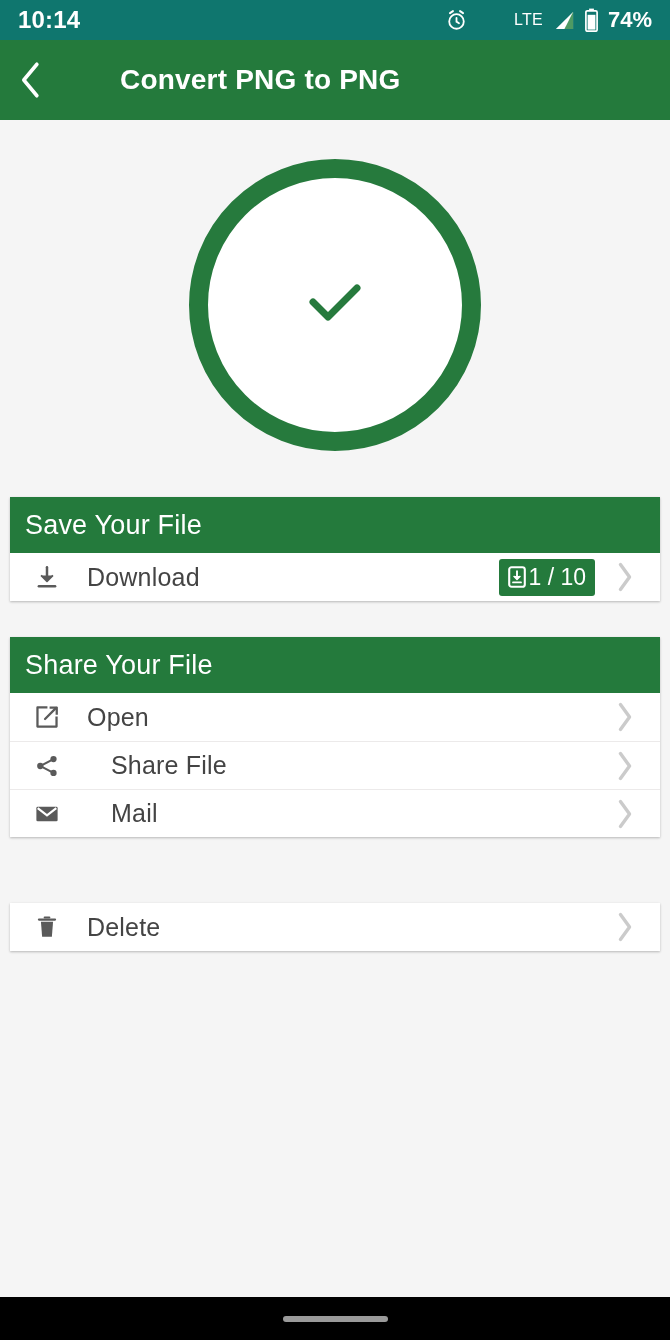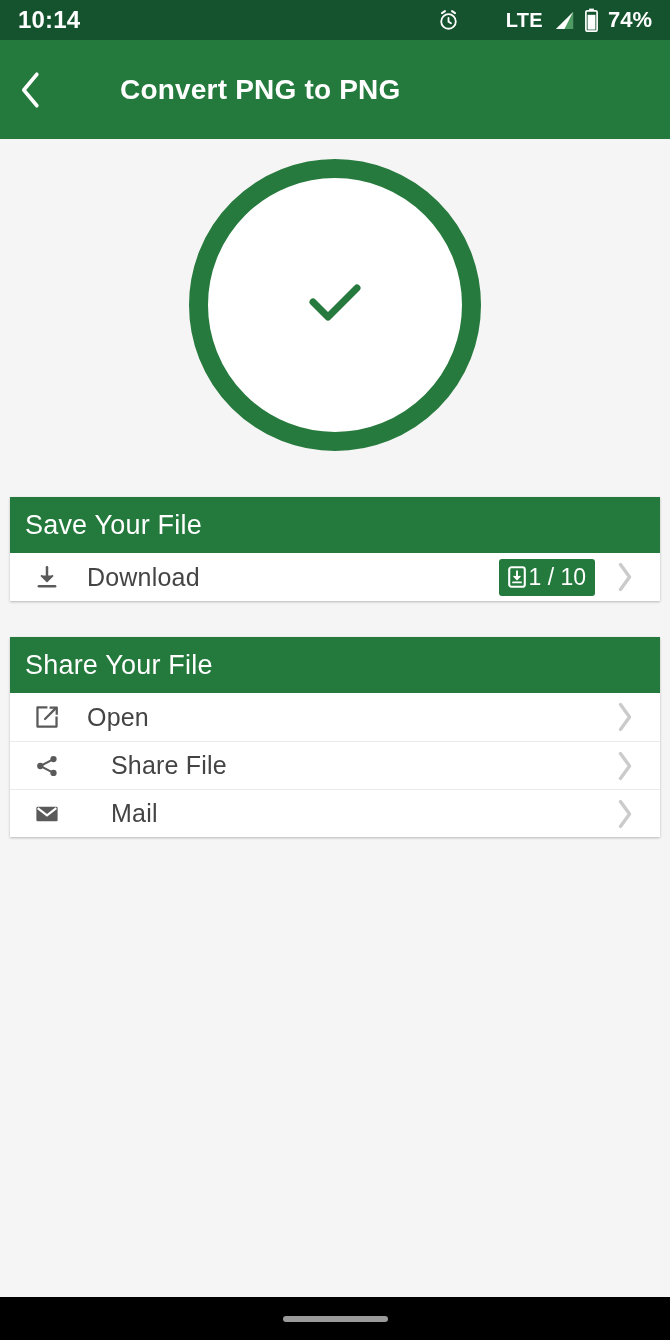--- a/index.html
+++ b/index.html
@@ -7,33 +7,33 @@
     width:670px; height:1340px;
     background:#000;
     font-family:"Liberation Sans", sans-serif;
     overflow:hidden;
   }
   .phone { position:relative; width:670px; height:1340px; background:#f5f5f5; }
 
   
   .statusbar {
     position:absolute; top:0; left:0; width:670px; height:40px;
-    background:#14532d; color:#fff;
+    background:#0f766e; color:#fff;
     display:flex; align-items:center; justify-content:space-between;
     padding:0 18px;
   }
   .status-time { font-size:24px; font-weight:bold; letter-spacing:0.2px; line-height:1; }
   .status-right { display:flex; align-items:center; gap:9px; }
-  .status-right .lte { font-size:20px; font-weight:bold; letter-spacing:0.3px;margin-left:37px; }
+  .status-right .lte { font-size:16px; font-weight:normal; letter-spacing:0.3px;margin-left:37px; }
   .status-right .batt-pct { font-size:22px; font-weight:bold; letter-spacing:0px; }
   .icon-svg { display:block; }
 
   
   .appbar {
-    position:absolute; top:40px; left:0; width:670px; height:99px;
+    position:absolute; top:40px; left:0; width:670px; height:80px;
     background:#247a3c; display:flex; align-items:center;
   }
   .back-btn {
     width:62px; height:80px; display:flex; align-items:center; justify-content:center;
     cursor:pointer;
   }
   .appbar-title {
     color:#fff; font-size:28px; font-weight:bold; letter-spacing:0.2px;
     margin-left:58px;
   }
@@ -223,19 +223,35 @@
       <span class="row-spacer"></span>
       <span class="chev">
         <svg class="icon-svg" width="22" height="34" viewBox="0 0 18 30">
           <path d="M5 4 L13 15 L5 26" fill="none" stroke="#cbcbcb" stroke-width="3" stroke-linecap="round" stroke-linejoin="round"></path>
         </svg>
       </span>
     </div>
   </div>
 
   <div class="card" id="card-action">
+    <div class="row">
+      <span class="row-icon">
+        <svg class="icon-svg" width="26" height="26" viewBox="0 0 24 24">
+          <path d="M4.6 5.1 L19.4 5.1" stroke="#5a5a5a" stroke-width="2.1" stroke-linecap="round"></path>
+          <path d="M9.8 3.2 L14.2 3.2" stroke="#5a5a5a" stroke-width="1.8" stroke-linecap="round"></path>
+          <path d="M6.4 7.2 L17.6 7.2 L16.5 21 L7.5 21 Z" fill="#5a5a5a"></path>
+        </svg>
+      </span>
+      <span class="row-label">Delete</span>
+      <span class="row-spacer"></span>
+      <span class="chev">
+        <svg class="icon-svg" width="22" height="34" viewBox="0 0 18 30">
+          <path d="M5 4 L13 15 L5 26" fill="none" stroke="#cbcbcb" stroke-width="3" stroke-linecap="round" stroke-linejoin="round"></path>
+        </svg>
+      </span>
+    </div>
   </div>
 
   <div class="navbar">
     <div class="nav-pill"></div>
   </div>
 
 </div>
 
 </body></html>

